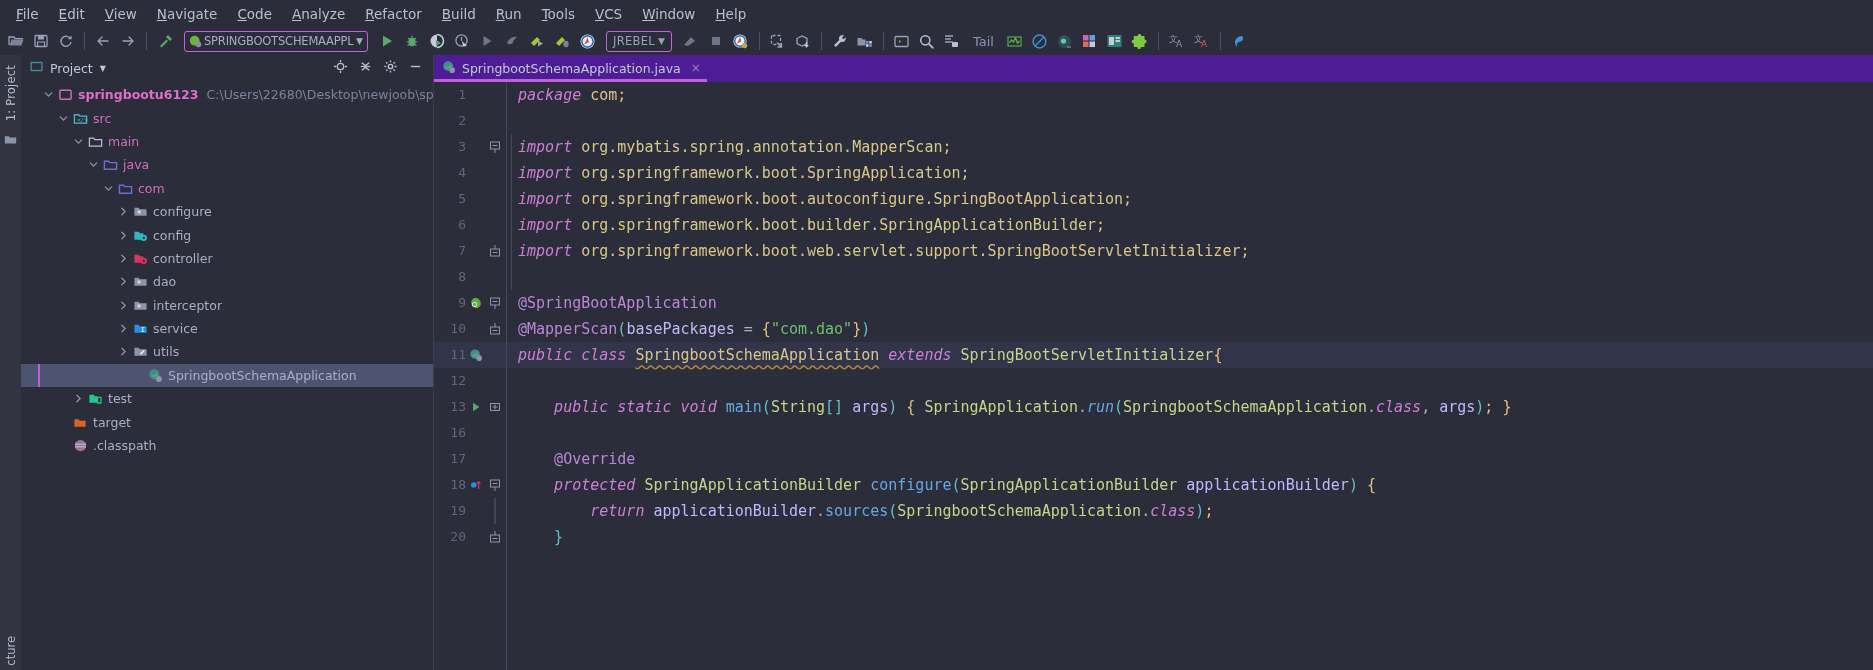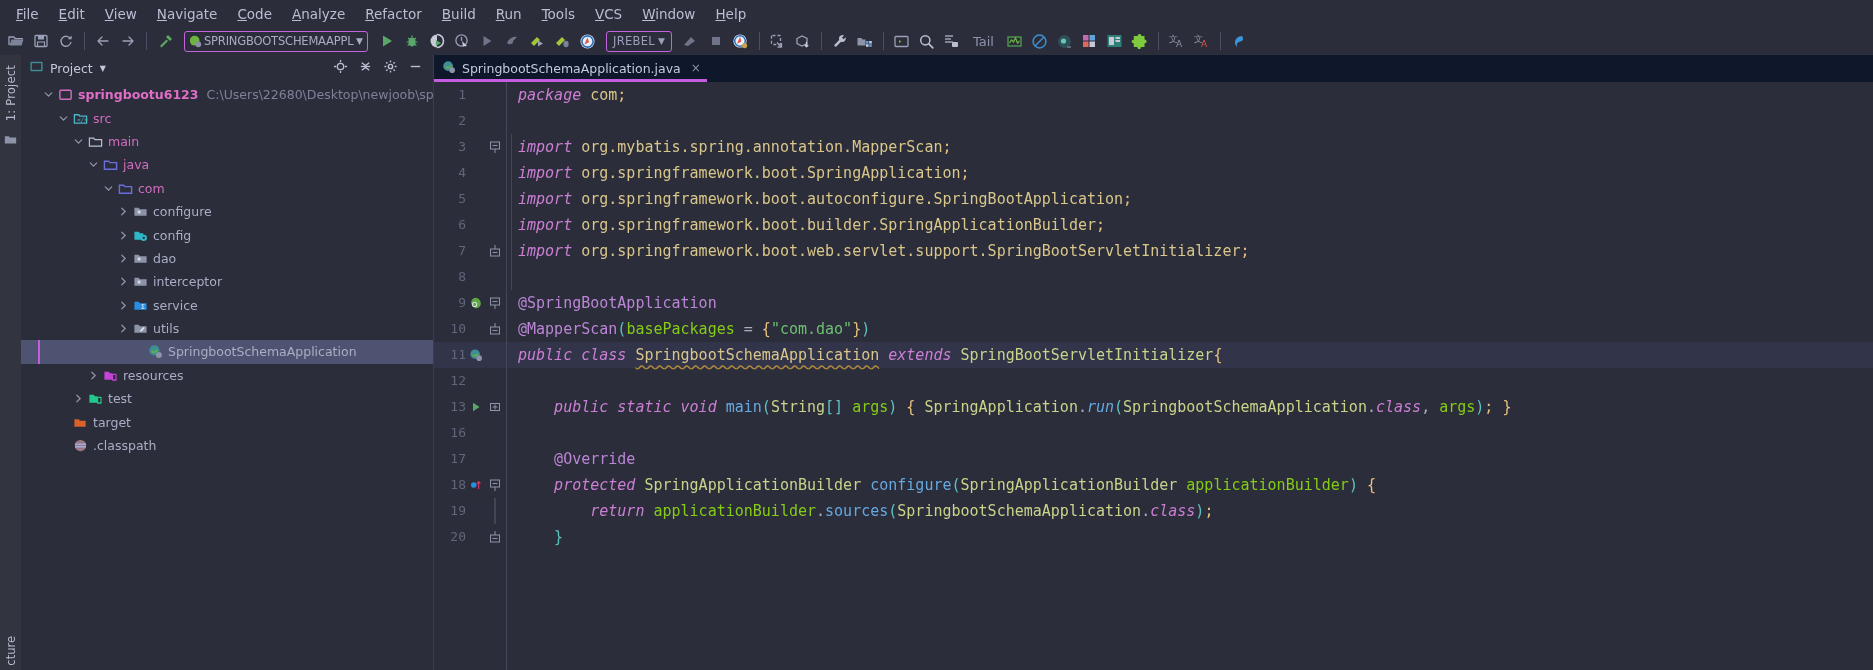--- a/index.html
+++ b/index.html
@@ -100,21 +100,21 @@
     align-items:center; justify-content:center; margin-right: 3px;
   }
   .twisty svg { display:block; }
   .nicon { width: 16px; height: 16px; flex: none; margin-right: 5px; display:inline-flex; align-items:center; justify-content:center;}
   .nlabel { color: #a9aec4; }
   .nlabel.bold { font-weight: bold; }
   .npath { color: #7d8299; margin-left: 8px; font-size: 12.5px; }
 
   
   .editor-area { flex: 1; display: flex; flex-direction: column; min-width: 0; background: #2b2d3a; }
-  .tabbar { height: 27px; display: flex; align-items: flex-end; flex: none; background:#0f172a; }
+  .tabbar { height: 27px; display: flex; align-items: flex-end; flex: none; background:#4c1d95; }
   .tab {
     height: 25px; display: flex; align-items: center; padding: 0 6px 0 8px;
     border-bottom: 3px solid #c45de0; gap: 6px;
   }
   .tab-label { font-size: 12.5px; color:#c4c9dc; }
   .tab-close { color:#8a8fa6; font-size: 12px; margin-left: 4px; }
 
   .code-wrap { flex: 1; display: flex; min-height: 0; overflow: hidden; background: #2b2d3a; }
   .gutter {
     width: 72px; flex: none; background: #2b2d3a; position: relative;
@@ -137,21 +137,21 @@
   .code .caret-line { background: #32344a; }
 
   
   .kw  { color: #cc7fd4; font-style: italic; }
   .str { color: #6fbf73; }
   .pkg { color: #d9c68a; }
   .punct { color: #a9aec4; }
   .typ { color: #c8d48a; }
   .mth { color: #66a8e0; }
   .mthi { color: #66a8e0; font-style: italic; }
-  .param { color: #84cc16; }
+  .param { color: #c4b5fd; }
   .anno { color: #bb86d6; }
   .brkt1 { color: #e8c07d; }
   .brkt2 { color: #5fc2c2; }
   .cls-decl { color: #d9c68a; text-decoration: underline wavy #b08a3a; text-underline-offset: 4px; }
   .sq { color: #5fc2c2; }
 
   .vsep { position: absolute; left: 0; top: 0; bottom: 0; width: 1px; background: #44475c; }
 </style>
 </head>
 <body>
@@ -558,20 +558,35 @@
             <span class="nlabel" style="color: rgb(169, 174, 196);">config</span>
           </div>
           <div class="node" style="padding-left: 97px;">
             <span class="twisty">
               <svg width="11" height="11" viewBox="0 0 12 12">
                 <path d="M4.2 2.5L7.8 6l-3.6 3.5" fill="none" stroke="#8d93a8" stroke-width="1.4" stroke-linecap="round"></path>
               </svg>
             </span>
             <span class="nicon">
               <svg width="15" height="15" viewBox="0 0 16 16">
+                <path d="M1.5 12.5V4h4.6l1.2 1.5H11v7z" fill="#d6365e"></path>
+                <circle cx="11.5" cy="10.5" r="3.4" fill="#d6365e"></circle>
+                <circle cx="11.5" cy="10.5" r="1.3" fill="#2b2d3a"></circle>
+              </svg>
+            </span>
+            <span class="nlabel" style="color: rgb(169, 174, 196);">controller</span>
+          </div>
+          <div class="node" style="padding-left: 97px;">
+            <span class="twisty">
+              <svg width="11" height="11" viewBox="0 0 12 12">
+                <path d="M4.2 2.5L7.8 6l-3.6 3.5" fill="none" stroke="#8d93a8" stroke-width="1.4" stroke-linecap="round"></path>
+              </svg>
+            </span>
+            <span class="nicon">
+              <svg width="15" height="15" viewBox="0 0 16 16">
                 <path d="M1.5 12.5V4h4.6l1.2 1.5H14.5v7z" fill="#8d93a8"></path>
                 <rect x="5" y="7" width="3" height="3" fill="#d9dce6"></rect>
               </svg>
             </span>
             <span class="nlabel" style="color: rgb(169, 174, 196);">dao</span>
           </div>
           <div class="node" style="padding-left: 97px;">
             <span class="twisty">
               <svg width="11" height="11" viewBox="0 0 12 12">
                 <path d="M4.2 2.5L7.8 6l-3.6 3.5" fill="none" stroke="#8d93a8" stroke-width="1.4" stroke-linecap="round"></path>
@@ -616,35 +631,20 @@
           <div class="node sel" style="padding-left: 112px;">
             <span class="twisty"></span>
             <span class="nicon">
               <svg width="15" height="15" viewBox="0 0 16 16">
                 <circle cx="6.8" cy="6.8" r="5.4" fill="#3f8d96"></circle>
                 <path d="M4 7.5c1.5 2 4.3 2 5.8-1.6" fill="none" stroke="#6db33f" stroke-width="1.6"></path>
                 <circle cx="11.6" cy="11.6" r="3.2" fill="#8d93a8"></circle>
               </svg>
             </span>
             <span class="nlabel" style="color: rgb(169, 174, 196);">SpringbootSchemaApplication</span>
-          </div>
-          <div class="node" style="padding-left: 67px;">
-            <span class="twisty">
-              <svg width="11" height="11" viewBox="0 0 12 12">
-                <path d="M4.2 2.5L7.8 6l-3.6 3.5" fill="none" stroke="#8d93a8" stroke-width="1.4" stroke-linecap="round"></path>
-              </svg>
-            </span>
-            <span class="nicon">
-              <svg width="15" height="15" viewBox="0 0 16 16">
-                <path d="M1.5 12.5V4h4.6l1.2 1.5H10v7z" fill="#c444d6"></path>
-                <rect x="9.5" y="6" width="5" height="7.5" rx="0.8" fill="#c444d6"></rect>
-                <rect x="10.8" y="7.4" width="2.5" height="4.6" fill="#2b2d3a"></rect>
-              </svg>
-            </span>
-            <span class="nlabel" style="color: rgb(169, 174, 196);">resources</span>
           </div>
           <div class="node" style="padding-left: 52px;">
             <span class="twisty">
               <svg width="11" height="11" viewBox="0 0 12 12">
                 <path d="M4.2 2.5L7.8 6l-3.6 3.5" fill="none" stroke="#8d93a8" stroke-width="1.4" stroke-linecap="round"></path>
               </svg>
             </span>
             <span class="nicon">
               <svg width="15" height="15" viewBox="0 0 16 16">
                 <path d="M1.5 12.5V4h4.6l1.2 1.5H10v7z" fill="#22c98a"></path>

